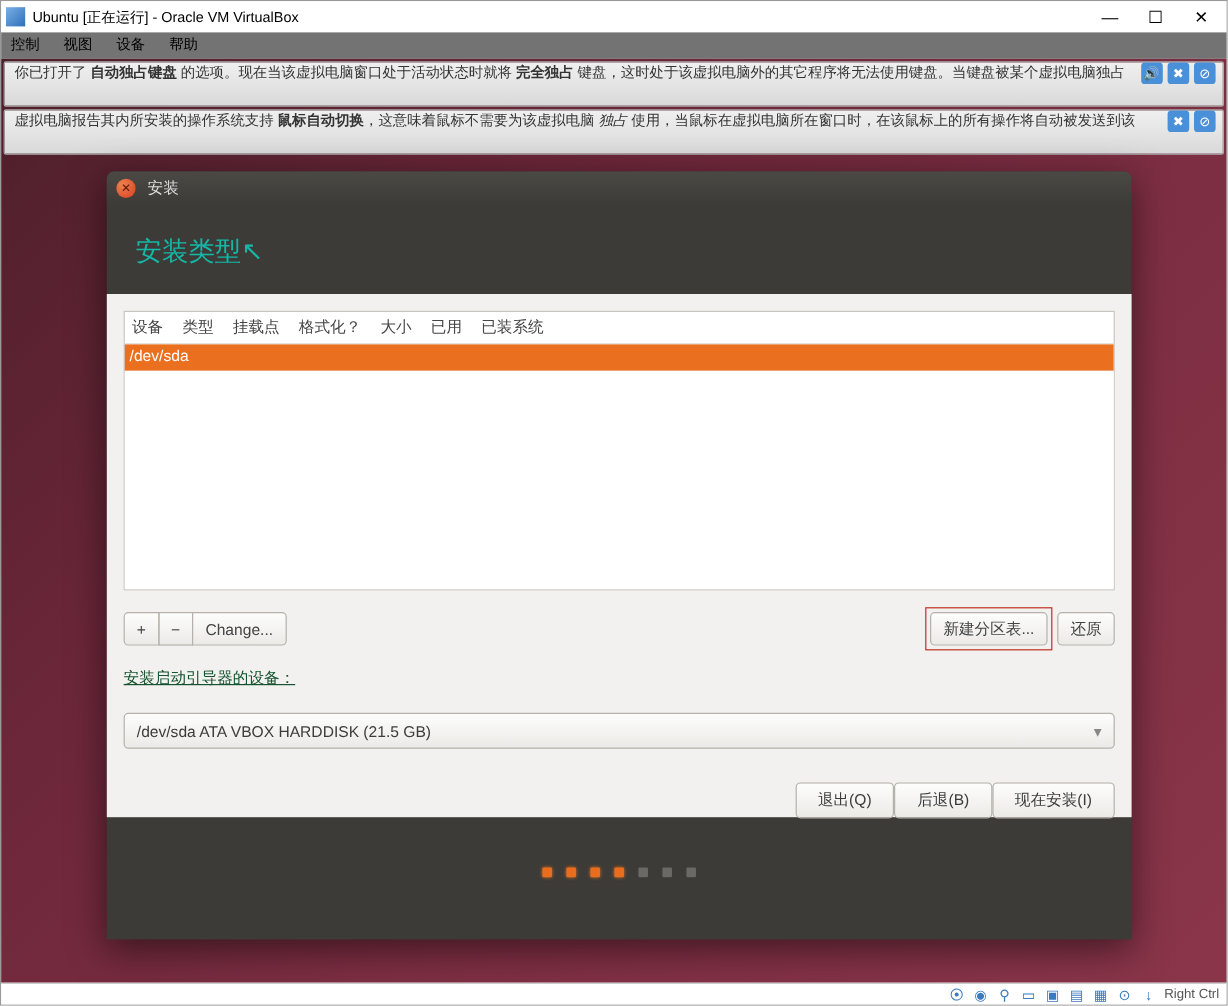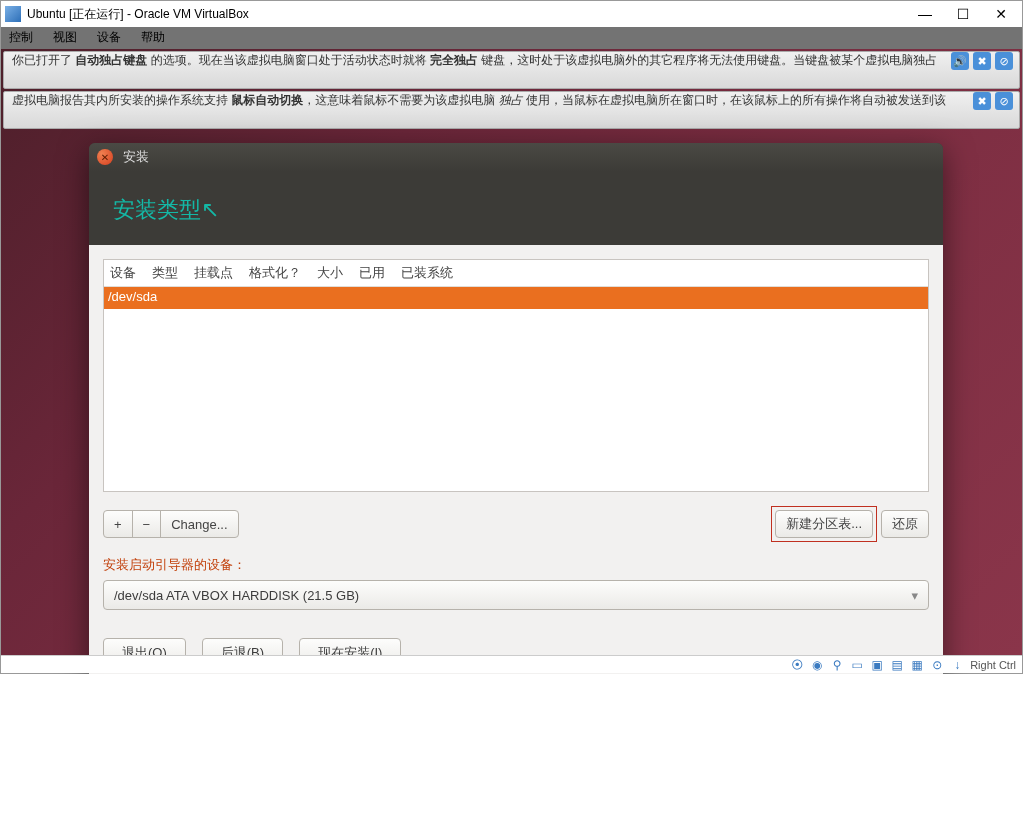--- a/index.html
+++ b/index.html
@@ -1,18 +1,18 @@
 <!DOCTYPE html>
 <html><head>
 <meta charset="utf-8">
 <style>
 * { margin: 0; padding: 0; box-sizing: border-box; }
 body { font-family: "Microsoft YaHei", sans-serif; font-size: 12px; background: #fff; overflow: hidden; }
 
-.vbox-window { width: 1023px; height: 674px; position: relative; border: 1px solid #999; }
+.vbox-window { width: 1023px; height: 838px; position: relative; border: 1px solid #999; }
 
 .titlebar { height: 26px; display: flex; align-items: center; padding: 0 4px; background: #fff; }
 .titlebar-icon { width: 16px; height: 16px; margin-right: 6px; background: linear-gradient(135deg,#7ab0e6,#2d6fb8); display:inline-block; }
 .titlebar-text { flex: 1; font-size: 12px; }
 .win-controls { display: flex; gap: 20px; margin-right: 8px; }
 .win-btn { width: 18px; height: 18px; display: flex; align-items: center; justify-content: center; font-size: 14px; cursor: pointer; }
 
 .menubar { height: 22px; display: flex; padding: 0 0; gap: 4px; background: #737373; }
 .menu-item { padding: 2px 8px; cursor: pointer; }
 
@@ -41,25 +41,25 @@
 .toolbar-row { display: flex; align-items: center; margin-top: 14px; }
 .tb-btn { height: 28px; padding: 0 10px; background: linear-gradient(#fdfdfc,#ebeae7); border: 1px solid #b6b2ab; border-radius: 4px; font-size: 13px; color: #444; cursor: pointer; display: flex; align-items: center; }
 .tb-btn + .tb-btn { margin-left: -1px; }
 .tb-group { display: flex; }
 .tb-group .tb-btn:first-child { border-radius: 4px 0 0 4px; }
 .tb-group .tb-btn:nth-child(2) { border-radius: 0; }
 .tb-group .tb-btn:last-child { border-radius: 0 4px 4px 0; }
 .spacer { flex: 1; }
 .highlight-box { border: 1px solid #c03020; padding: 3px; margin-right: 4px; }
 
-.boot-label { margin-top: 14px; font-size: 13px; color: #c2410c; }
-.boot-select { margin-top: 6px; height: 30px; background: linear-gradient(#fdfdfc,#ebeae7); border: 1px solid #b6b2ab; border-radius: 4px; display: flex; align-items: center; padding: 0 10px; font-size: 13px; color: #3c3c3c; }
+.boot-label { margin-top: 14px; font-size: 13px; color: #14532d; text-decoration: underline; }
+.boot-select { margin-top: 20px; height: 30px; background: linear-gradient(#fdfdfc,#ebeae7); border: 1px solid #b6b2ab; border-radius: 4px; display: flex; align-items: center; padding: 0 10px; font-size: 13px; color: #3c3c3c; }
 .boot-select .chev { margin-left: auto; color: #888; }
 
-.nav-row { display: flex; gap: 16px; margin-top: 28px; }
+.nav-row { display: flex; justify-content: flex-end; gap: 0; margin-top: 28px; }
 .nav-btn { height: 30px; padding: 0 18px; background: linear-gradient(#fdfdfc,#ebeae7); border: 1px solid #b6b2ab; border-radius: 4px; font-size: 13px; color: #3c3c3c; cursor: pointer; }
 
 .dots { display: flex; justify-content: center; gap: 12px; padding: 42px 0 0; }
 .dot { width: 8px; height: 8px; border-radius: 1px; background: #6a6964; }
 .dot.active { background: #e86d1f; box-shadow: 0 0 3px #e86d1f; }
 
 .statusbar { position: absolute; bottom: 0; left: 0; right: 0; height: 18px; background: #fff; border-top: 1px solid #ccc; display: flex; align-items: center; justify-content: flex-end; padding: 0 6px; gap: 6px; font-size: 11px; color: #555; }
 .sb-icon { width: 14px; height: 14px; display: inline-flex; align-items: center; justify-content: center; color: #3a7ac0; font-size: 12px; }
 </style>
 </head>

